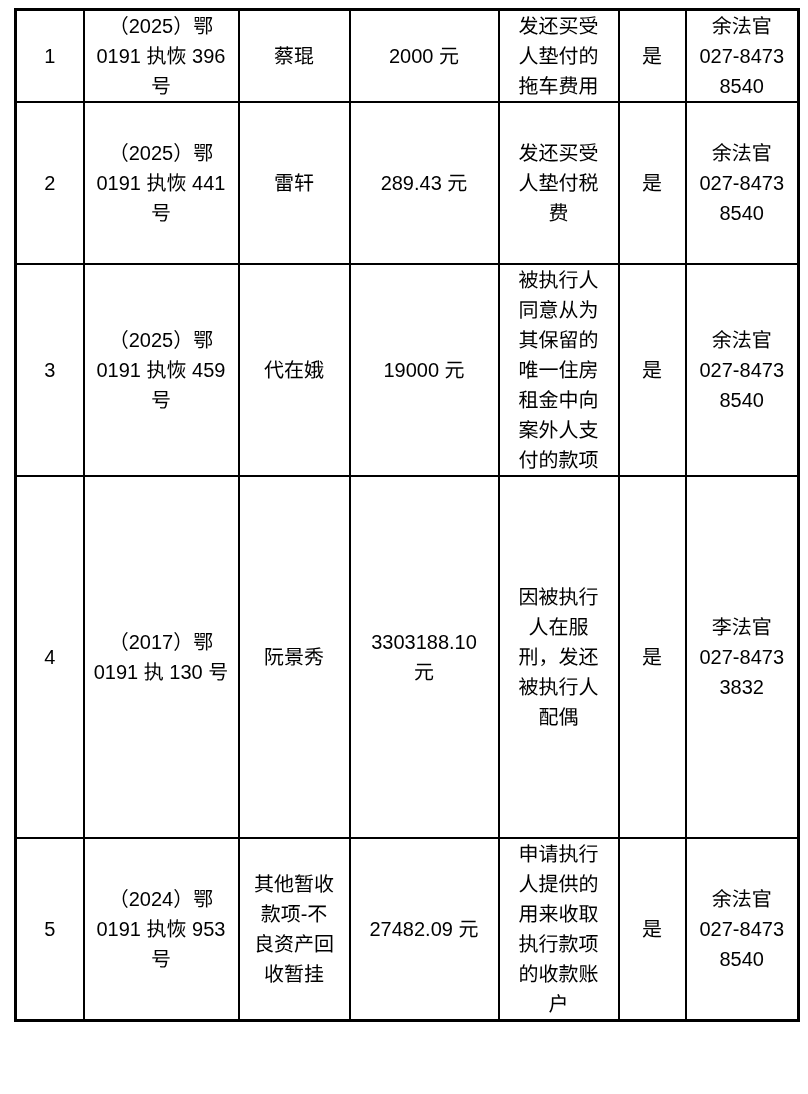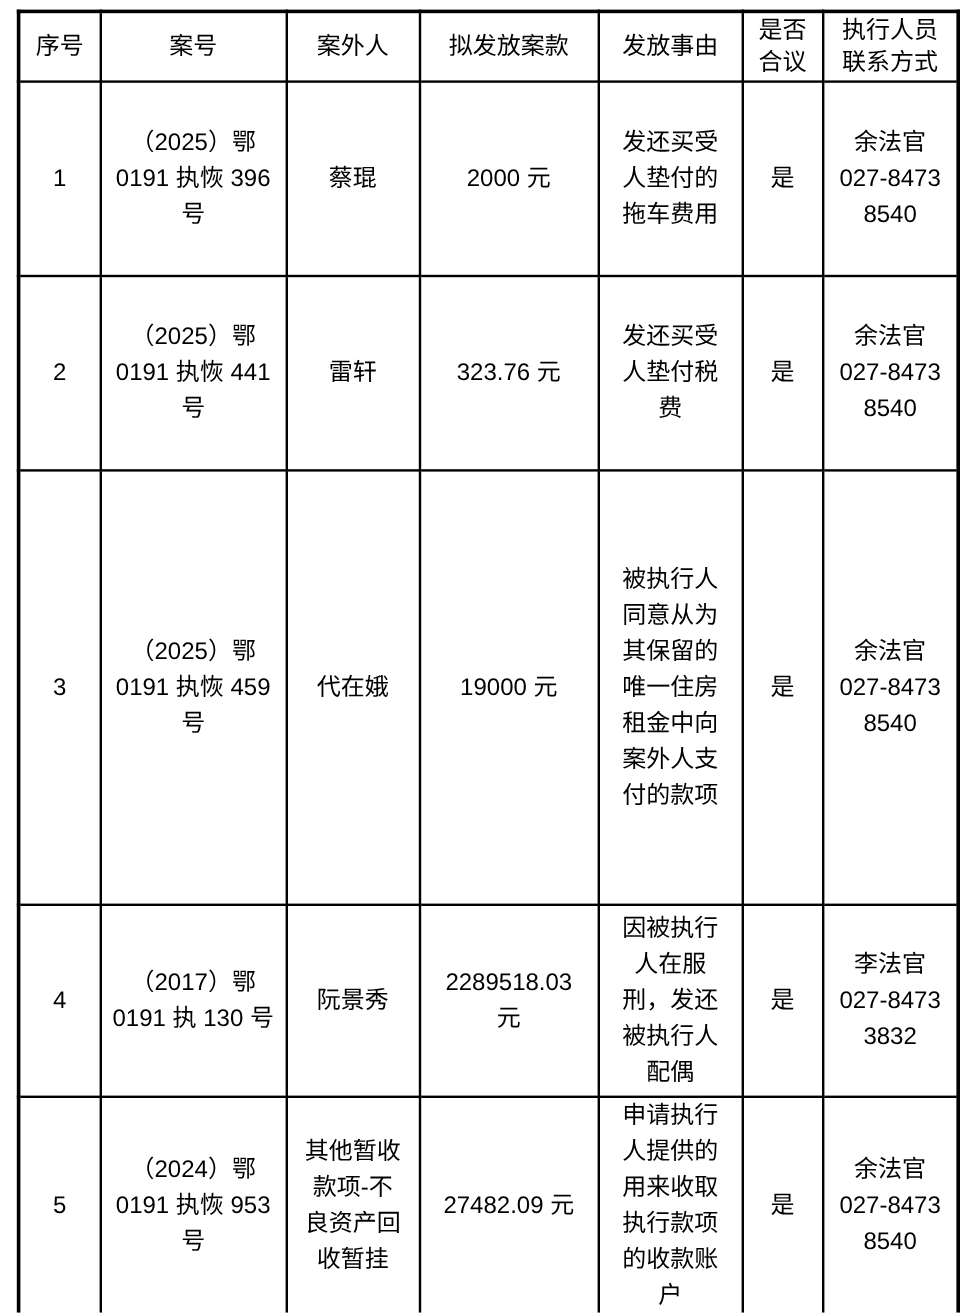--- a/index.html
+++ b/index.html
@@ -54,31 +54,20 @@
     <colgroup>
       <col style="width:68px">
       <col style="width:155px">
       <col style="width:111px">
       <col style="width:149px">
       <col style="width:120px">
       <col style="width:67px">
       <col style="width:113px">
     </colgroup>
     <tbody>
-        <tr>
-      <th>序号</th>
-      <th>案号</th>
-      <th>案外人</th>
-      <th>拟发放案款</th>
-      <th>发放事由</th>
-      <th>是否
-合议</th>
-      <th>执行人员
-联系方式</th>
-    </tr>
     <tr>
       <td>1</td>
       <td>（2025）鄂
 0191 执恢 396
 号</td>
       <td>蔡琨</td>
       <td>2000 元</td>
       <td>发还买受
 人垫付的
 拖车费用</td>
@@ -86,21 +75,21 @@
       <td>余法官
 027-8473
 8540</td>
     </tr>
     <tr>
       <td>2</td>
       <td>（2025）鄂
 0191 执恢 441
 号</td>
       <td>雷轩</td>
-      <td>323.76 元</td>
+      <td>289.43 元</td>
       <td>发还买受
 人垫付税
 费</td>
       <td>是</td>
       <td>余法官
 027-8473
 8540</td>
     </tr>
     <tr>
       <td>3</td>
@@ -119,21 +108,21 @@
       <td>是</td>
       <td>余法官
 027-8473
 8540</td>
     </tr>
     <tr>
       <td>4</td>
       <td>（2017）鄂
 0191 执 130 号</td>
       <td>阮景秀</td>
-      <td>2289518.03
+      <td>3303188.10
 元</td>
       <td>因被执行
 人在服
 刑，发还
 被执行人
 配偶</td>
       <td>是</td>
       <td>李法官
 027-8473
 3832</td>

